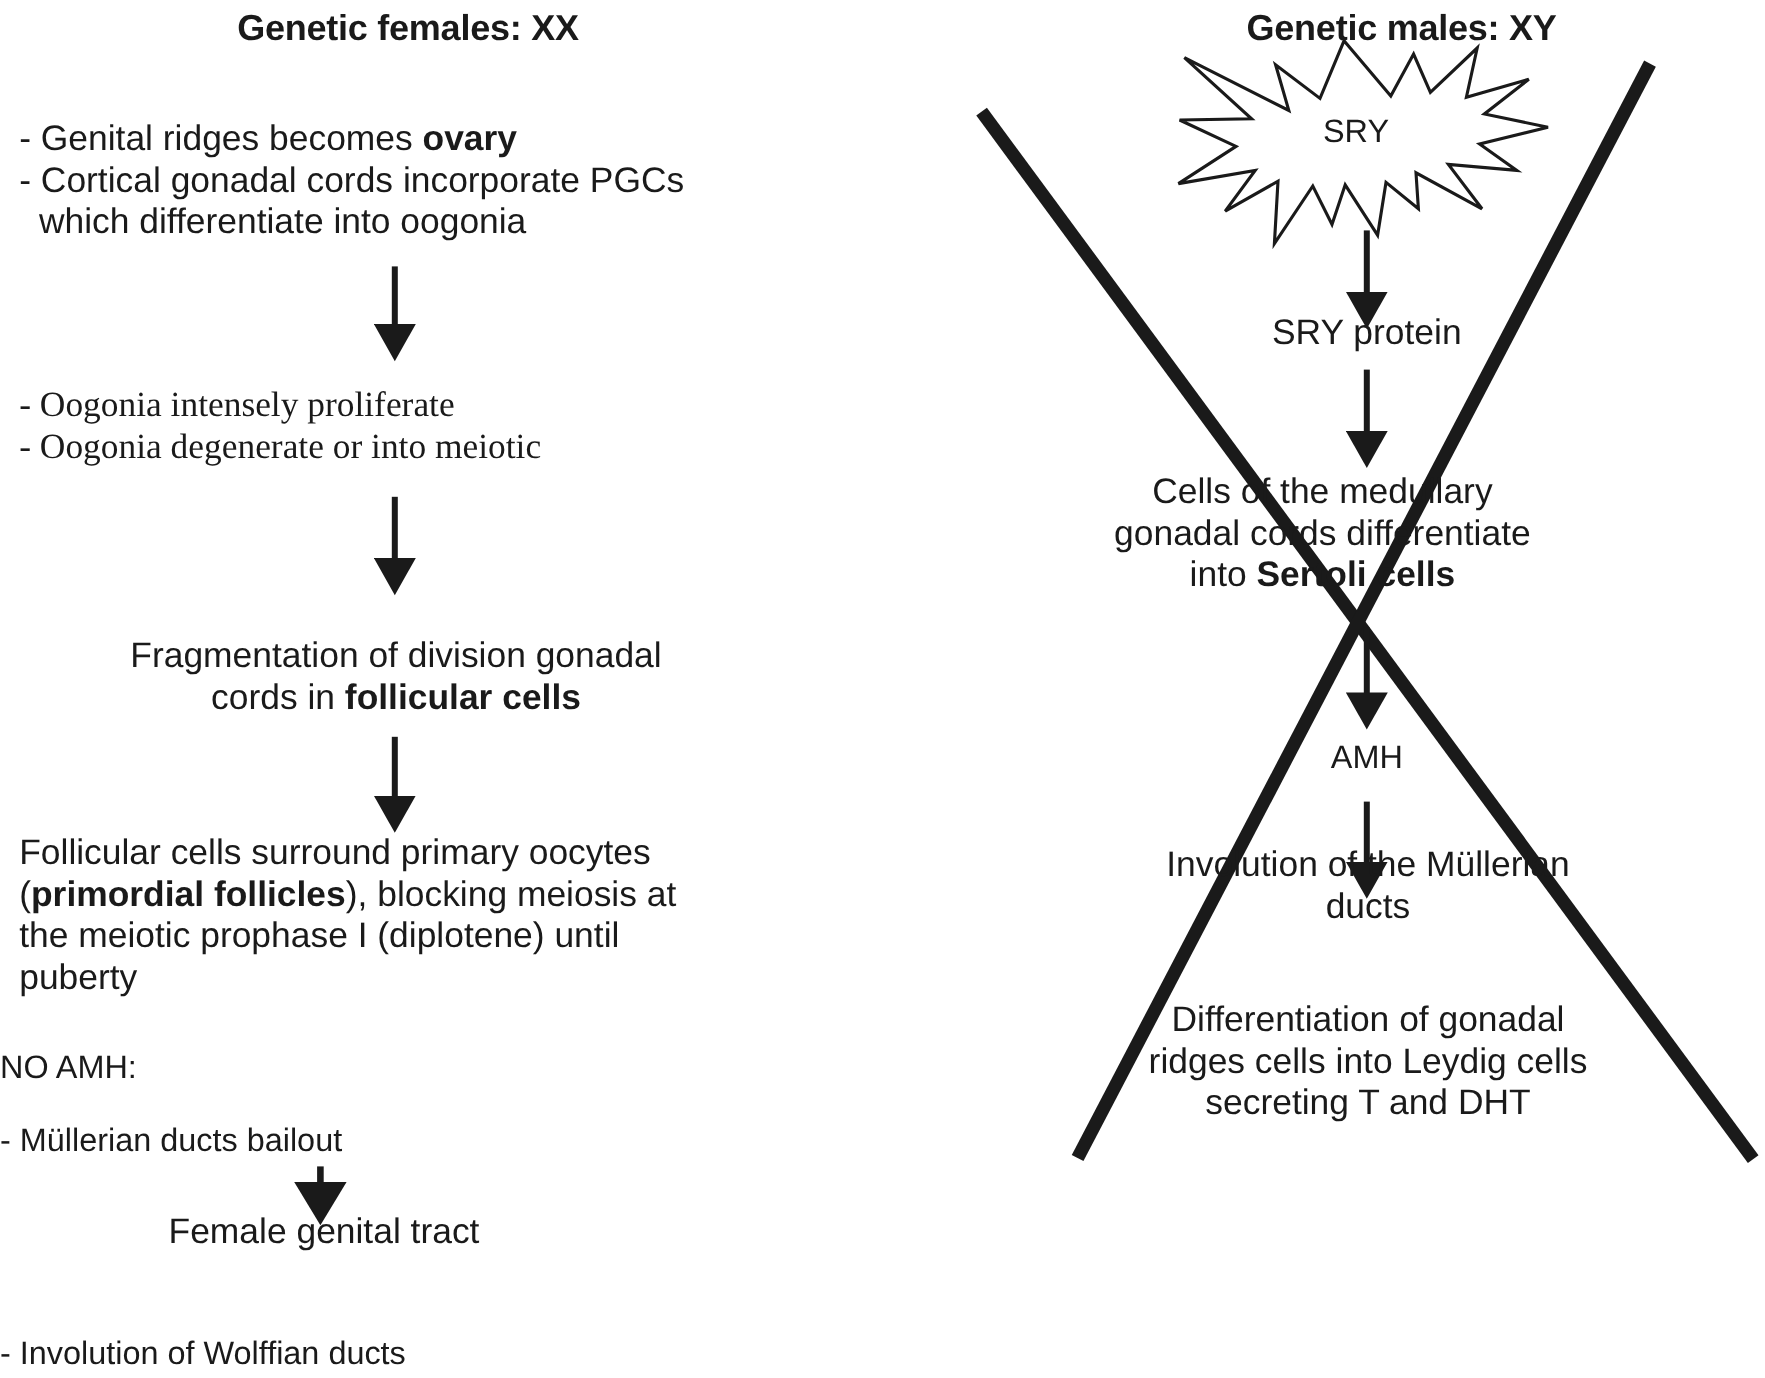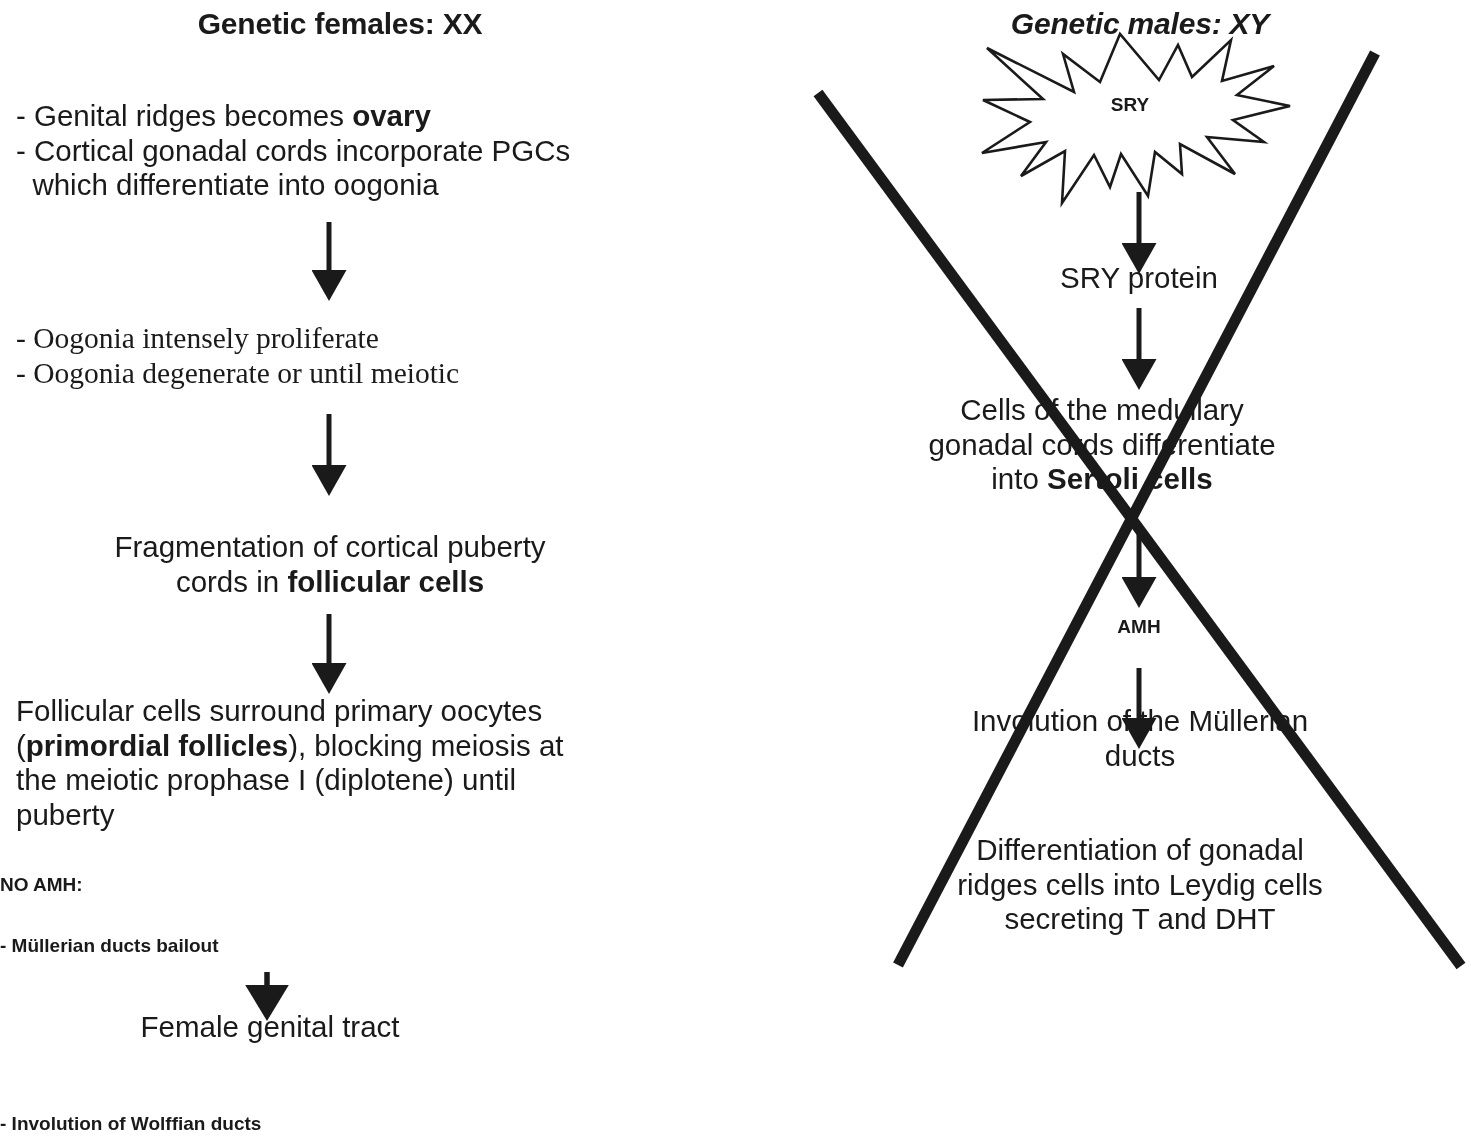--- a/index.html
+++ b/index.html
@@ -30,22 +30,22 @@
   .title {
     font-weight: bold;
     font-size: 30px;
     letter-spacing: -0.2px;
   }
   .body-txt {
     font-size: 29.5px;
     font-weight: normal;
   }
   .bold-txt {
-    font-size: 19px;
-    font-weight: bold;
+    font-size: 27px;
+    font-weight: normal;
   }
   .ctr { text-align: center; }
   .lft { text-align: left; }
   b.em { font-weight: bold; }
 
   
   #xlines, #burst, #arrows {
     position: absolute;
     left: 0; top: 0;
     width: 1471px;
@@ -122,35 +122,35 @@
     <line x1="1139" y1="192" x2="1139" y2="256" stroke="#1a1a1a" stroke-width="5" marker-end="url(#ah)"></line>
     <line x1="1139" y1="308" x2="1139" y2="372" stroke="#1a1a1a" stroke-width="5" marker-end="url(#ah)"></line>
     <line x1="1139" y1="523" x2="1139" y2="590" stroke="#1a1a1a" stroke-width="5" marker-end="url(#ah)"></line>
     <line x1="1139" y1="668" x2="1139" y2="731" stroke="#1a1a1a" stroke-width="5" marker-end="url(#ah)"></line>
   </svg>
 
   <div class="txt title ctr" style="left:40px; top:6px; width:600px;">Genetic females: XX</div>
 
   <div class="txt body-txt lft" style="left:16px; top:99px; width:690px;"><span>- Genital ridges becomes </span><b class="em">ovary</b><br><span>- Cortical gonadal cords incorporate PGCs</span><br><span>  which differentiate into oogonia</span></div>
 
-  <div class="txt body-txt lft" style="left:16px; top:321px; width:690px;font-family:Liberation Serif, serif;"><span>- Oogonia intensely proliferate</span><br><span>- Oogonia degenerate or until meiotic</span><br></div>
+  <div class="txt body-txt lft" style="left:16px; top:321px; width:690px;font-family:Liberation Serif, serif;"><span>- Oogonia intensely proliferate</span><br><span>- Oogonia degenerate or into meiotic</span><br></div>
 
-  <div class="txt body-txt ctr" style="left:20px; top:530px; width:620px;"><span>Fragmentation of cortical puberty</span><br><span>cords in </span><b class="em">follicular cells</b></div>
+  <div class="txt body-txt ctr" style="left:20px; top:530px; width:620px;"><span>Fragmentation of division gonadal</span><br><span>cords in </span><b class="em">follicular cells</b></div>
 
   <div class="txt body-txt lft" style="left:16px; top:694px; width:700px;"><span>Follicular cells surround primary oocytes</span><br><span>(</span><b class="em">primordial follicles</b><span>), blocking meiosis at</span><br><span>the meiotic prophase I (diplotene) until</span><br><span>puberty</span></div>
 
   <div class="txt bold-txt lft" style="left:0px; top:874px; width:400px;">NO AMH:</div>
 
   <div class="txt bold-txt lft" style="left:0px; top:935px; width:520px;">- Müllerian ducts bailout</div>
 
   <div class="txt body-txt ctr" style="left:20px; top:1010px; width:500px;">Female genital tract</div>
 
   <div class="txt bold-txt lft" style="left:0px; top:1113px; width:620px;">- Involution of Wolffian ducts</div>
 
-  <div class="txt title ctr" style="left:890px; top:6px; width:500px;font-style:italic;">Genetic males: XY</div>
+  <div class="txt title ctr" style="left:918px; top:6px; width:500px;">Genetic males: XY</div>
 
   <div class="txt bold-txt ctr" style="left:1060px; top:94px; width:140px;">SRY</div>
 
   <div class="txt body-txt ctr" style="left:989px; top:261px; width:300px;">SRY protein</div>
 
   <div class="txt body-txt ctr" style="left:892px; top:393px; width:420px;"><span>Cells of the medullary</span><br><span>gonadal cords differentiate</span><br><span>into </span><b class="em">Sertoli cells</b></div>
 
   <div class="txt bold-txt ctr" style="left:1049px; top:616px; width:180px;">AMH</div>
 
   <div class="txt body-txt ctr" style="left:930px; top:704px; width:420px;"><span>Involution of the Müllerian</span><br><span>ducts</span></div>

